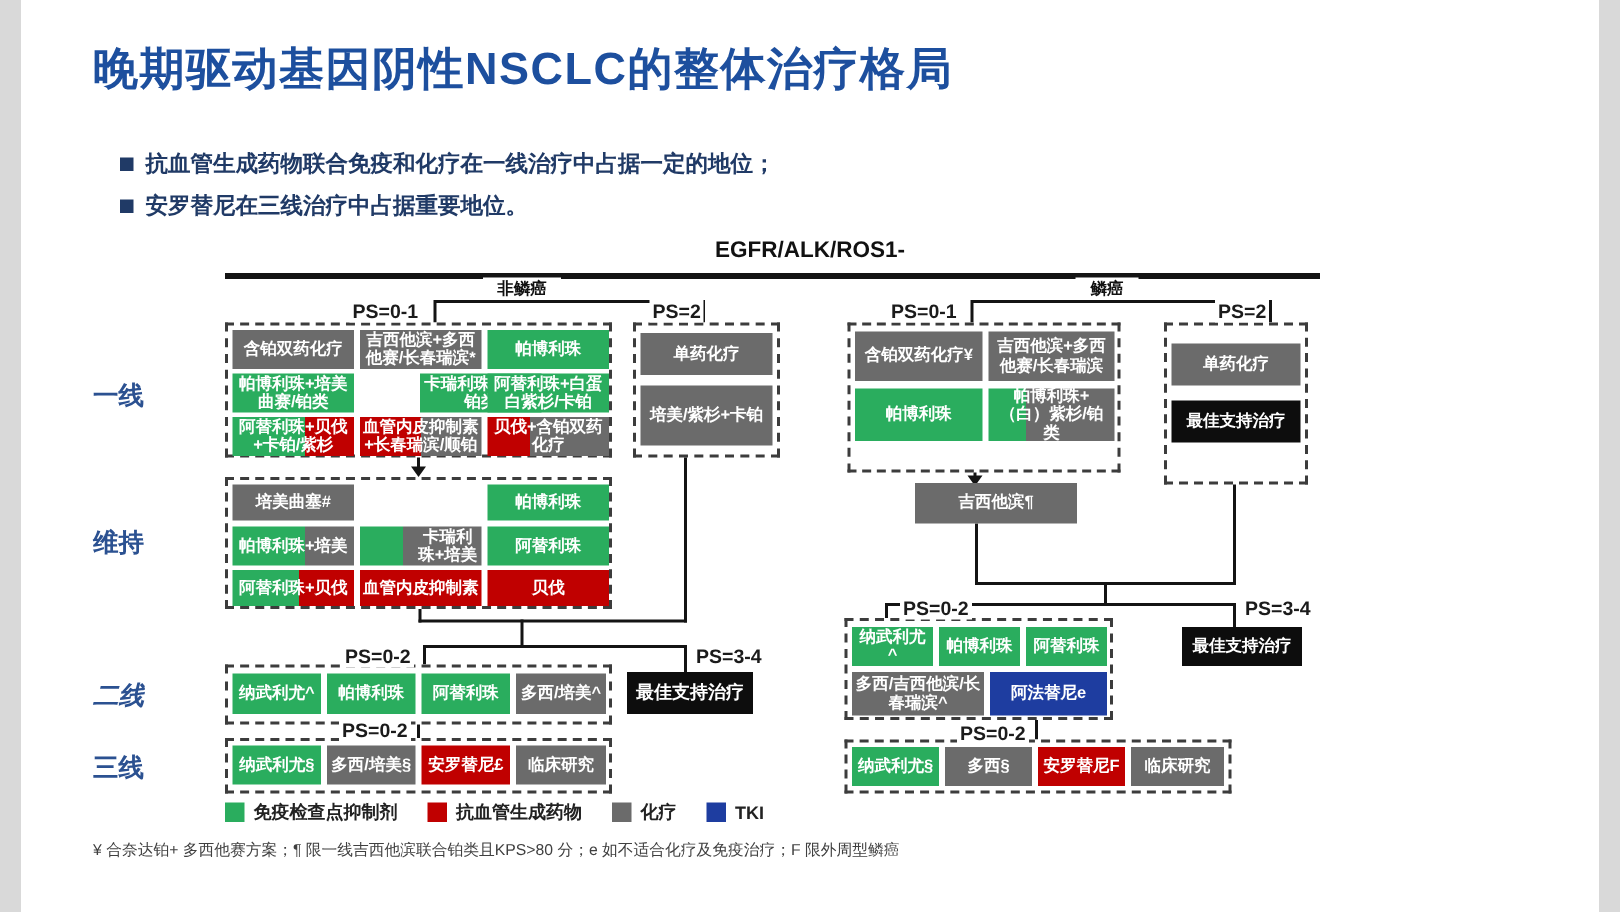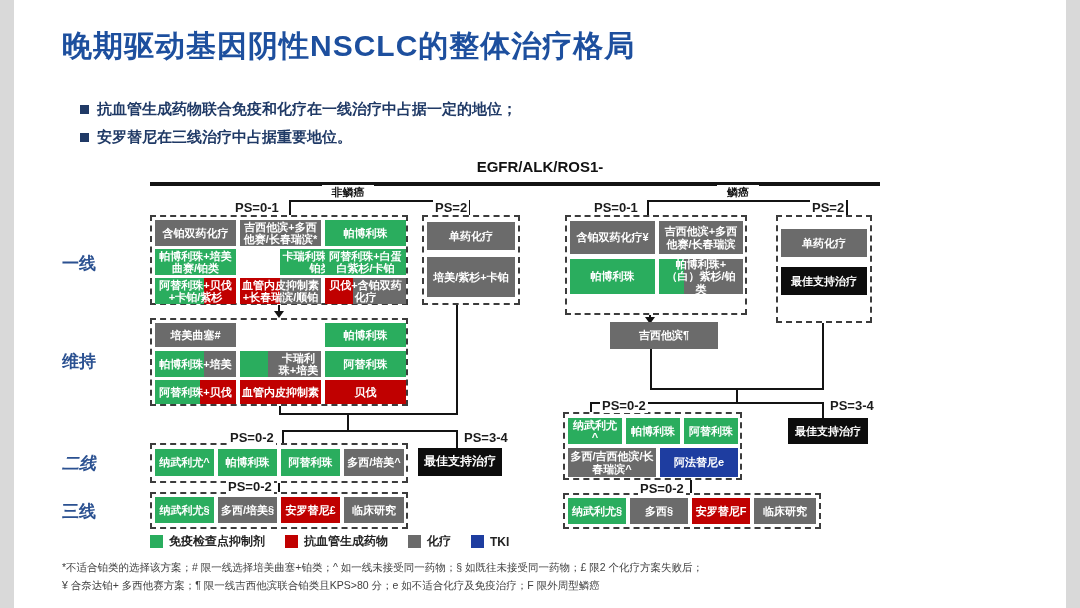--- a/index.html
+++ b/index.html
@@ -182,16 +182,15 @@
       <span class="legend-sw" style="background: rgb(107, 107, 107);"></span>
       <span>化疗</span>
     </div>
     <div class="legend-item">
       <span class="legend-sw" style="background: rgb(30, 61, 160);"></span>
       <span>TKI</span>
     </div>
   </div>
 
   <div class="footnotes">
-    <div>*不适合铂类的选择该方案；# 限一线选择培美曲塞+铂类；^ 如一线未接受同一药物；§ 如既往未接受同一药物；£ 限2 个化疗方案失败后；</div>
     <div>¥ 合奈达铂+ 多西他赛方案；¶ 限一线吉西他滨联合铂类且KPS&gt;80 分；e 如不适合化疗及免疫治疗；F 限外周型鳞癌</div>
   </div>
 </div>
 
 </body></html>

